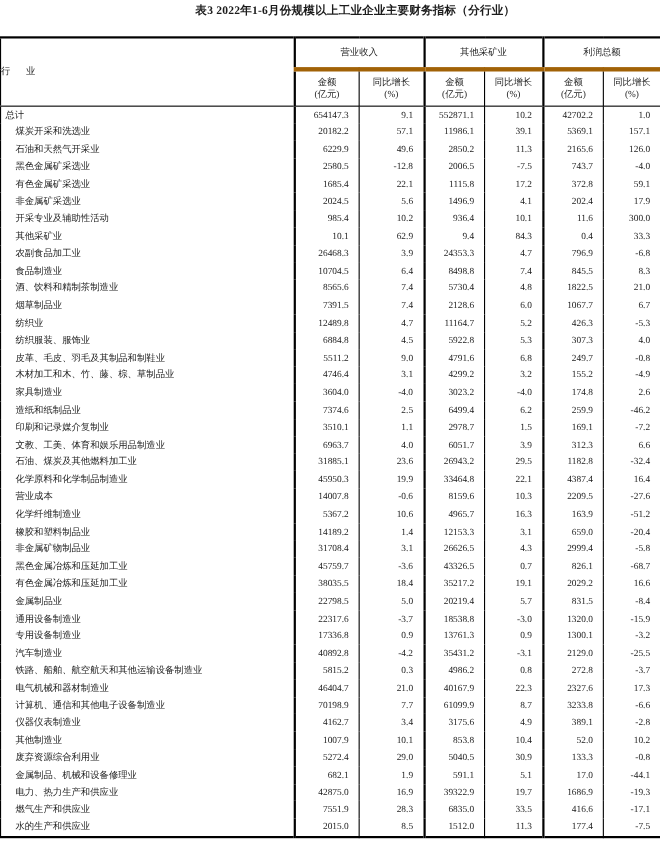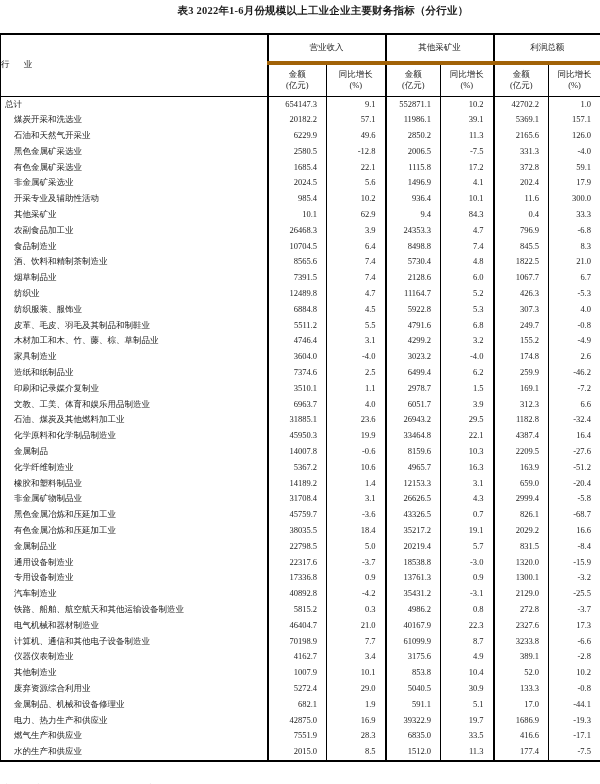--- a/index.html
+++ b/index.html
@@ -154,21 +154,21 @@
           <td class="num v3">11.3</td>
           <td class="num v4">2165.6</td>
           <td class="num v5">126.0</td>
         </tr>
         <tr>
           <td class="ind">黑色金属矿采选业</td>
           <td class="num v0">2580.5</td>
           <td class="num v1">-12.8</td>
           <td class="num v2">2006.5</td>
           <td class="num v3">-7.5</td>
-          <td class="num v4">331.3</td>
+          <td class="num v4">743.7</td>
           <td class="num v5">-4.0</td>
         </tr>
         <tr>
           <td class="ind">有色金属矿采选业</td>
           <td class="num v0">1685.4</td>
           <td class="num v1">22.1</td>
           <td class="num v2">1115.8</td>
           <td class="num v3">17.2</td>
           <td class="num v4">372.8</td>
           <td class="num v5">59.1</td>
@@ -250,21 +250,21 @@
           <td class="num v0">6884.8</td>
           <td class="num v1">4.5</td>
           <td class="num v2">5922.8</td>
           <td class="num v3">5.3</td>
           <td class="num v4">307.3</td>
           <td class="num v5">4.0</td>
         </tr>
         <tr>
           <td class="ind">皮革、毛皮、羽毛及其制品和制鞋业</td>
           <td class="num v0">5511.2</td>
-          <td class="num v1">5.5</td>
+          <td class="num v1">9.0</td>
           <td class="num v2">4791.6</td>
           <td class="num v3">6.8</td>
           <td class="num v4">249.7</td>
           <td class="num v5">-0.8</td>
         </tr>
         <tr>
           <td class="ind">木材加工和木、竹、藤、棕、草制品业</td>
           <td class="num v0">4746.4</td>
           <td class="num v1">3.1</td>
           <td class="num v2">4299.2</td>
@@ -320,21 +320,21 @@
         <tr>
           <td class="ind">化学原料和化学制品制造业</td>
           <td class="num v0">45950.3</td>
           <td class="num v1">19.9</td>
           <td class="num v2">33464.8</td>
           <td class="num v3">22.1</td>
           <td class="num v4">4387.4</td>
           <td class="num v5">16.4</td>
         </tr>
         <tr>
-          <td class="ind">金属制品</td>
+          <td class="ind">营业成本</td>
           <td class="num v0">14007.8</td>
           <td class="num v1">-0.6</td>
           <td class="num v2">8159.6</td>
           <td class="num v3">10.3</td>
           <td class="num v4">2209.5</td>
           <td class="num v5">-27.6</td>
         </tr>
         <tr>
           <td class="ind">化学纤维制造业</td>
           <td class="num v0">5367.2</td>

